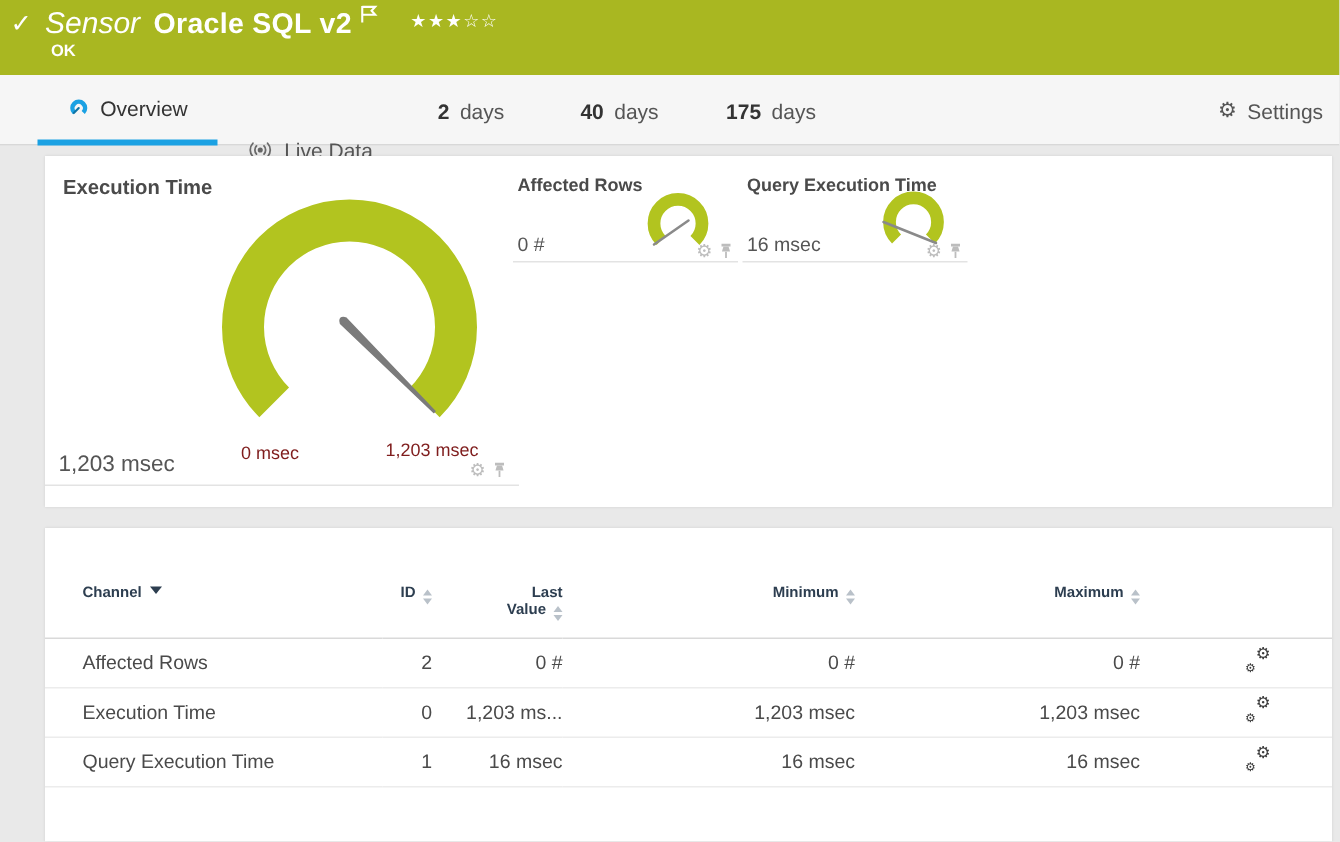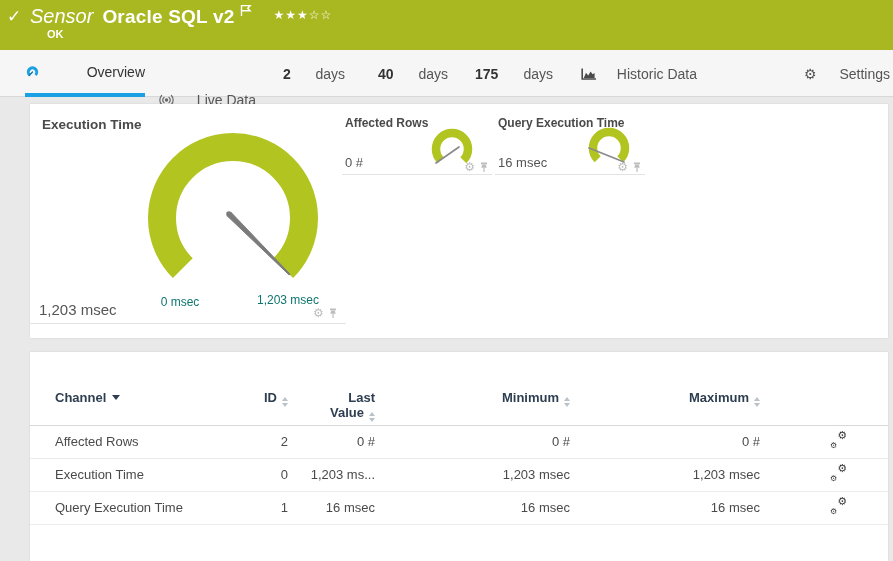--- a/index.html
+++ b/index.html
@@ -11,25 +11,25 @@
   .icon-font { font-family:"DejaVu Sans",sans-serif; }
 
   
   .topbar { position:absolute; left:0; top:0; width:893px; height:50px; background:#a9b721; color:#fff; }
   .topbar .check { position:absolute; left:7px; top:6px; font-size:17px; font-weight:bold; }
   .titlerow { position:absolute; left:30px; top:5px; display:flex; align-items:baseline; }
   .kind { font-style:italic; font-size:20px; font-weight:400; margin-right:9px; }
   .sensor-title { font-size:19px; font-weight:bold; letter-spacing:.2px; }
   .flagwrap { margin-left:5px; position:relative; top:-6px; }
   .stars { margin-left:22px; font-size:12px; letter-spacing:1px; position:relative; top:-4px; }
-  .okbadge { position:absolute; left:47px; top:28px; font-size:11px; font-weight:bold; }
+  .okbadge { position:absolute; left:34px; top:28px; font-size:11px; font-weight:bold; }
 
   
   .tabstrip { position:absolute; left:0; top:50px; width:893px; height:47px; background:#f6f6f6; border-bottom:1px solid #d8d8d8; }
-  .tab { position:absolute; top:0; height:47px; display:flex; align-items:center; justify-content:space-between; gap:7px; font-size:14px; color:#555; cursor:pointer; }
+  .tab { position:absolute; top:0; height:47px; display:flex; align-items:center; justify-content:center; gap:7px; font-size:14px; color:#555; cursor:pointer; }
   .tab .num { font-weight:bold; color:#333; }
   .tab.active { color:#333; border-bottom:4px solid #1ba1e3; }
   .t-overview { left:25px;  width:120px; }
   .t-live     { left:158px; width:98px;margin-top:26px; }
   .t-2days    { left:283px; width:62px; }
   .t-30days   { left:378px; width:70px; }
   .t-365days  { left:475px; width:78px; }
   .t-historic { left:581px; width:116px; }
   .t-log      { left:724px; width:54px; }
   .t-settings { left:804px; width:86px; }
@@ -44,35 +44,35 @@
   .gblock { position:absolute; top:0; }
   .gb-primary { left:0; width:316px; height:220px; border-bottom:1px solid #e3e3e3; }
   .gb-a { left:312px; width:150px; height:71px; border-bottom:1px solid #e3e3e3; }
   .gb-b { left:465px; width:150px; height:71px; border-bottom:1px solid #e3e3e3; }
   .gtitle { position:absolute; left:12px; top:13px; font-size:13.5px; font-weight:bold; color:#4a4a4a; }
   .gtitle.small { left:3px; top:12px; font-size:12px; }
   .gauge-big { position:absolute; left:108px; top:19px; }
   .gauge-small { position:absolute; }
   .gauge-small.sa { left:86px; top:23px; }
   .gauge-small.sb { left:90px; top:22px; }
-  .scale-label { position:absolute; font-size:12px; color:#0f766e; text-align:center; }
+  .scale-label { position:absolute; font-size:12px; color:#7f1d1d; text-align:center; }
   .sl-min { left:120px; top:191px; width:60px; }
   .sl-max { left:218px; top:189px; width:80px; }
   .gvalue-big { position:absolute; left:9px; top:197px; font-size:15px; font-weight:500; color:#555; }
   .gvalue-small { position:absolute; left:3px; top:51px; font-size:13px; color:#555; }
   .blockicons { position:absolute; display:flex; align-items:center; gap:4px; color:#bdbdbd; }
   .bi-primary { left:283px; top:203px; }
   .bi-small { right:3px; top:57px; }
   .blockicons .gear-glyph { color:#bdbdbd; font-size:12px; }
 
   
   table { width:100%; border-collapse:collapse; table-layout:fixed; margin-top:20px; }
   col.c-channel { width:225px; } col.c-id { width:33px; } col.c-last { width:87px; }
   col.c-min { width:195px; } col.c-max { width:190px; } col.c-edit { width:auto; }
-  thead th { vertical-align:top; padding-top:18px; height:53px; font-size:13px; font-weight:bold; color:#2d3e50; }
+  thead th { vertical-align:top; padding-top:18px; height:53px; font-size:10px; font-weight:bold; color:#2d3e50; }
   thead tr { border-bottom:1px solid #d9d9d9; }
   tbody tr { border-bottom:1px solid #ececec; height:33px; }
   td { font-size:13px; color:#4a4a4a; }
   .al { text-align:left; padding-left:25px; }
   .ar { text-align:right; }
   .sort { display:inline-flex; flex-direction:column; gap:2px; margin-left:5px; vertical-align:1px; }
   .sort i { display:block; width:0; height:0; border-left:3.5px solid transparent; border-right:3.5px solid transparent; }
   .sort .up { border-bottom:4px solid #b9c1c9; }
   .sort .dn { border-top:4px solid #b9c1c9; }
   .caret-down { display:inline-block; width:0; height:0; border-left:4px solid transparent; border-right:4px solid transparent; border-top:5px solid #2d3e50; margin-left:6px; vertical-align:2px; }
@@ -123,29 +123,20 @@
     <span>days</span>
   </div>
   <div class="tab t-30days">
     <span class="num">40</span>
     <span>days</span>
   </div>
   <div class="tab t-365days">
     <span class="num">175</span>
     <span>days</span>
   </div>
-  <div class="tab t-historic">
-    <span>
-      <svg width="16" height="14" viewBox="0 0 16 14">
-        <path d="M1.2 1.5 V12 H15" fill="none" stroke="#4a4a4a" stroke-width="1.6"></path>
-        <path d="M2.8 11 L5 5.8 L7.2 8.6 L9.6 4.6 L11.6 7.2 L13.6 6 L13.6 11 Z" fill="#4a4a4a"></path>
-      </svg>
-    </span>
-    <span>Historic Data</span>
-  </div>
   <div class="tab t-settings">
     <span class="gear-glyph">⚙</span>
     <span>Settings</span>
   </div>
 </div>
 
 <div class="panel gauges">
 
   <div class="gblock gb-primary">
     <div class="gtitle">Execution Time</div>

